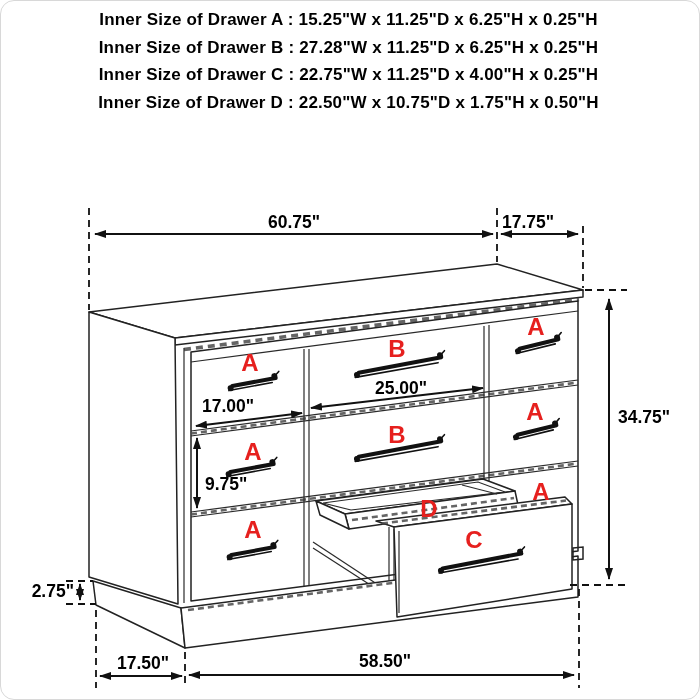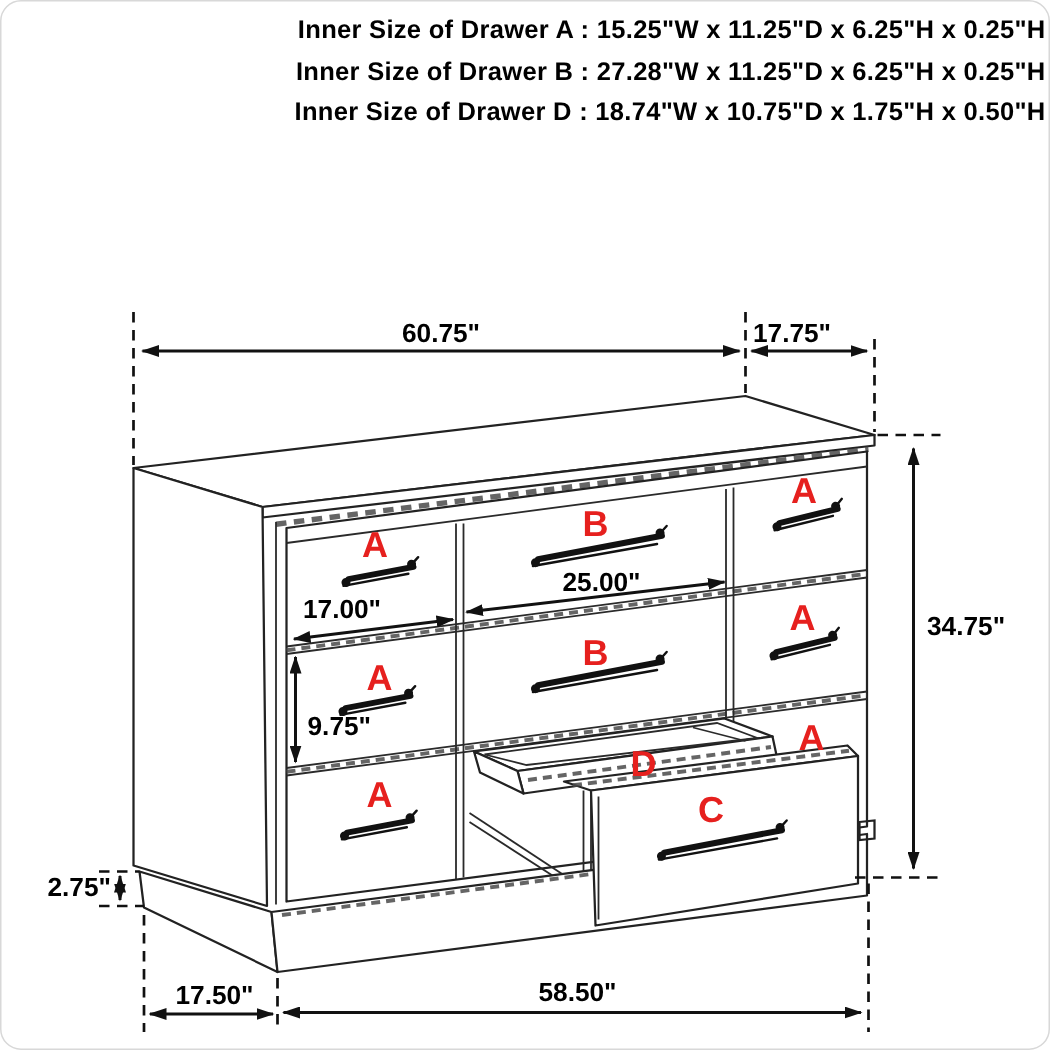--- a/index.html
+++ b/index.html
@@ -1,19 +1,19 @@
 <!DOCTYPE html>
 <html><head>
 <meta charset="utf-8">
 <style>
   html,body{margin:0;padding:0;background:#fff;}
   body{width:700px;height:700px;position:relative;overflow:hidden;
        font-family:"Liberation Sans",sans-serif;}
   .frame{position:absolute;inset:0;border:1px solid #d8d8d8;border-radius:14px;pointer-events:none;}
-  .hdr{position:absolute;top:6px;left:0;width:697px;text-align:right;
+  .hdr{position:absolute;top:6px;left:0;width:697px;text-align:center;
        font-weight:bold;font-size:17px;line-height:27.5px;color:#000;letter-spacing:.2px;}
   svg{position:absolute;left:0;top:0;}
   .fw{fill:#ffffff;stroke:#222222;stroke-width:1.5;stroke-linejoin:round;}
   .ln{stroke:#222222;stroke-width:1.5;fill:none;}
   .ln1{stroke:#2a2a2a;stroke-width:1.2;fill:none;}
   .hatch{stroke:#4a4a4a;stroke-width:3.6;fill:none;stroke-dasharray:7 5;opacity:.85;}
   .hatch2{stroke:#4a4a4a;stroke-width:2.6;fill:none;stroke-dasharray:6 4;opacity:.85;}
   .dash{stroke:#111111;stroke-width:1.8;fill:none;stroke-dasharray:7 5;}
   .dim{stroke:#111111;stroke-width:2;fill:none;}
   .dt{font-family:"Liberation Sans",sans-serif;font-weight:bold;font-size:17.5px;fill:#000;}
@@ -23,21 +23,22 @@
   .hdot{fill:#111;}
 </style>
 </head>
 <body>
 
 <div class="frame"></div>
 
 <div class="hdr">
   <div>Inner Size of Drawer A : 15.25"W x 11.25"D x 6.25"H x 0.25"H</div>
   <div>Inner Size of Drawer B : 27.28"W x 11.25"D x 6.25"H x 0.25"H</div>
-  <div>Inner Size of Drawer  D : 18.74"W x 10.75"D x 1.75"H x 0.50"H</div>
+  <div>Inner Size of Drawer C : 22.75"W x 11.25"D x 4.00"H x 0.25"H</div>
+  <div>Inner Size of Drawer  D : 22.50"W x 10.75"D x 1.75"H x 0.50"H</div>
 </div>
 
 <svg width="700" height="700" viewBox="0 0 700 700">
   <defs>
     <marker id="arr" viewBox="0 0 12 8" refX="11" refY="4" markerWidth="12" markerHeight="8" orient="auto-start-reverse" markerUnits="userSpaceOnUse">
       <path d="M0,0 L12,4 L0,8 Z" fill="#111"></path>
     </marker>
   </defs>
 
   <g>

